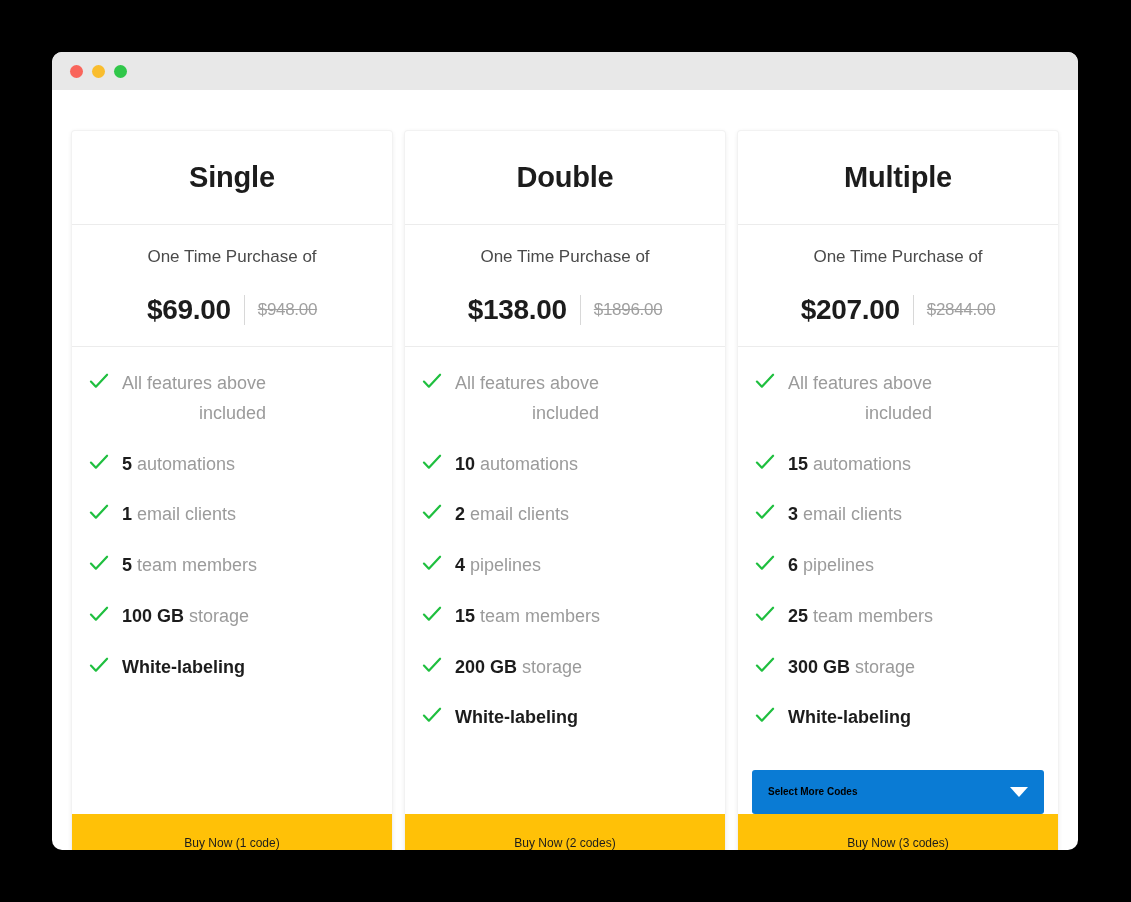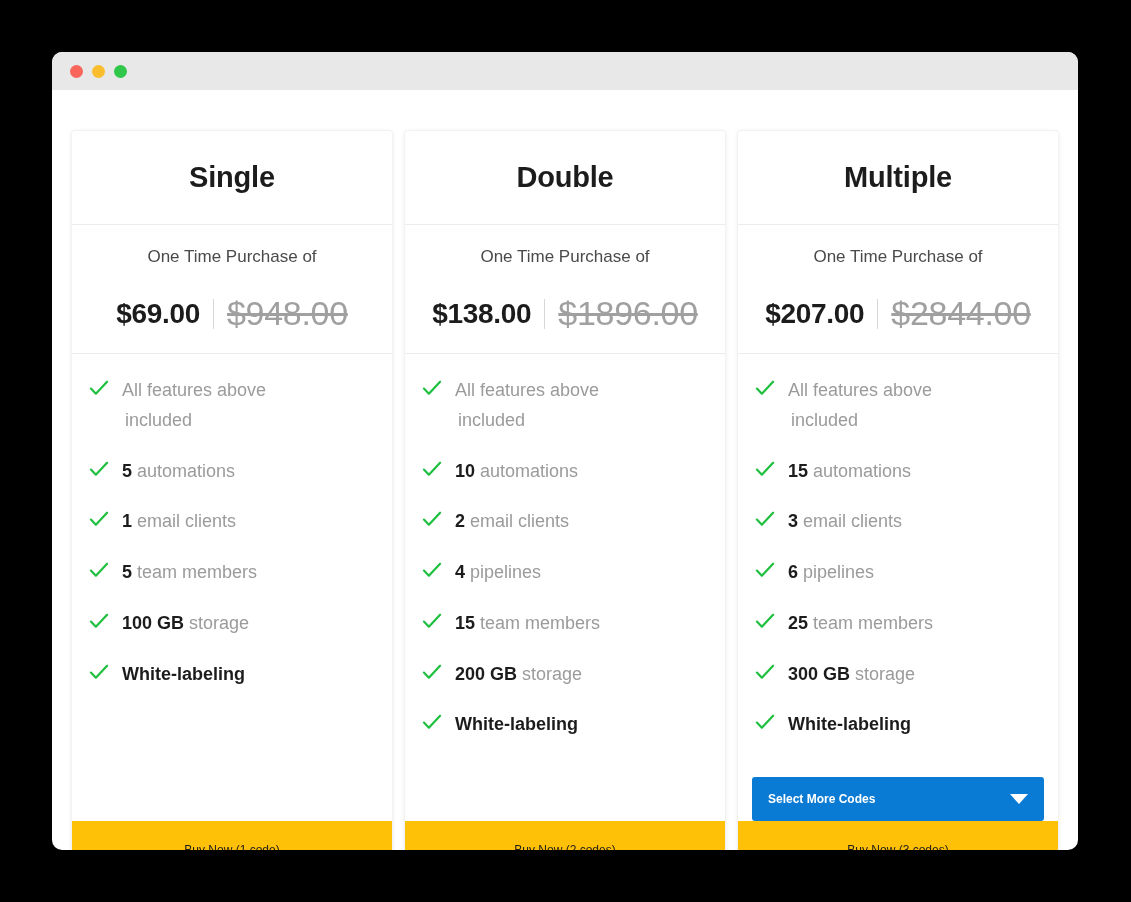--- a/index.html
+++ b/index.html
@@ -109,21 +109,21 @@
     font-weight: bold;
     color: #1c1c1c;
     letter-spacing: -0.3px;
   }
   .price-divider {
     width: 1px;
     height: 30px;
     background: #d8d8d8;
   }
   .price-old {
-    font-size: 34px;
+    font-size: 17px;
     color: #a0a0a0;
     text-decoration: line-through;
     letter-spacing: -0.3px;
   }
 
   
   .feature-list {
     padding: 22px 0 8px 0;
     flex: 1 1 auto;
   }
@@ -147,39 +147,39 @@
     word-wrap: break-word;
   }
   .feature-text .emph {
     color: #1c1c1c;
     font-weight: bold;
   }
   .feature-text.all-bold {
     color: #1c1c1c;
     font-weight: bold;
   }
-  .feature-text .indent-line { padding-left: 3px; display: block; }
+  .feature-text .indent-line { padding-left: 3px; display: block; text-align: right; }
 
   
   .select-codes-btn {
     margin: 8px 14px 0 14px;
     height: 44px;
     background: #0a7bd4;
     border: none;
     border-radius: 3px;
     display: flex;
     align-items: center;
     justify-content: space-between;
     padding: 0 16px;
     cursor: pointer;
     box-sizing: border-box;
   }
   .select-codes-label {
-    color: #ffffff;
-    font-size: 12px;
+    color: #000000;
+    font-size: 10px;
     font-weight: bold;
   }
   .chevron-down {
     width: 0;
     height: 0;
     border-left: 9px solid transparent;
     border-right: 9px solid transparent;
     border-top: 10px solid #ffffff;
   }
 

